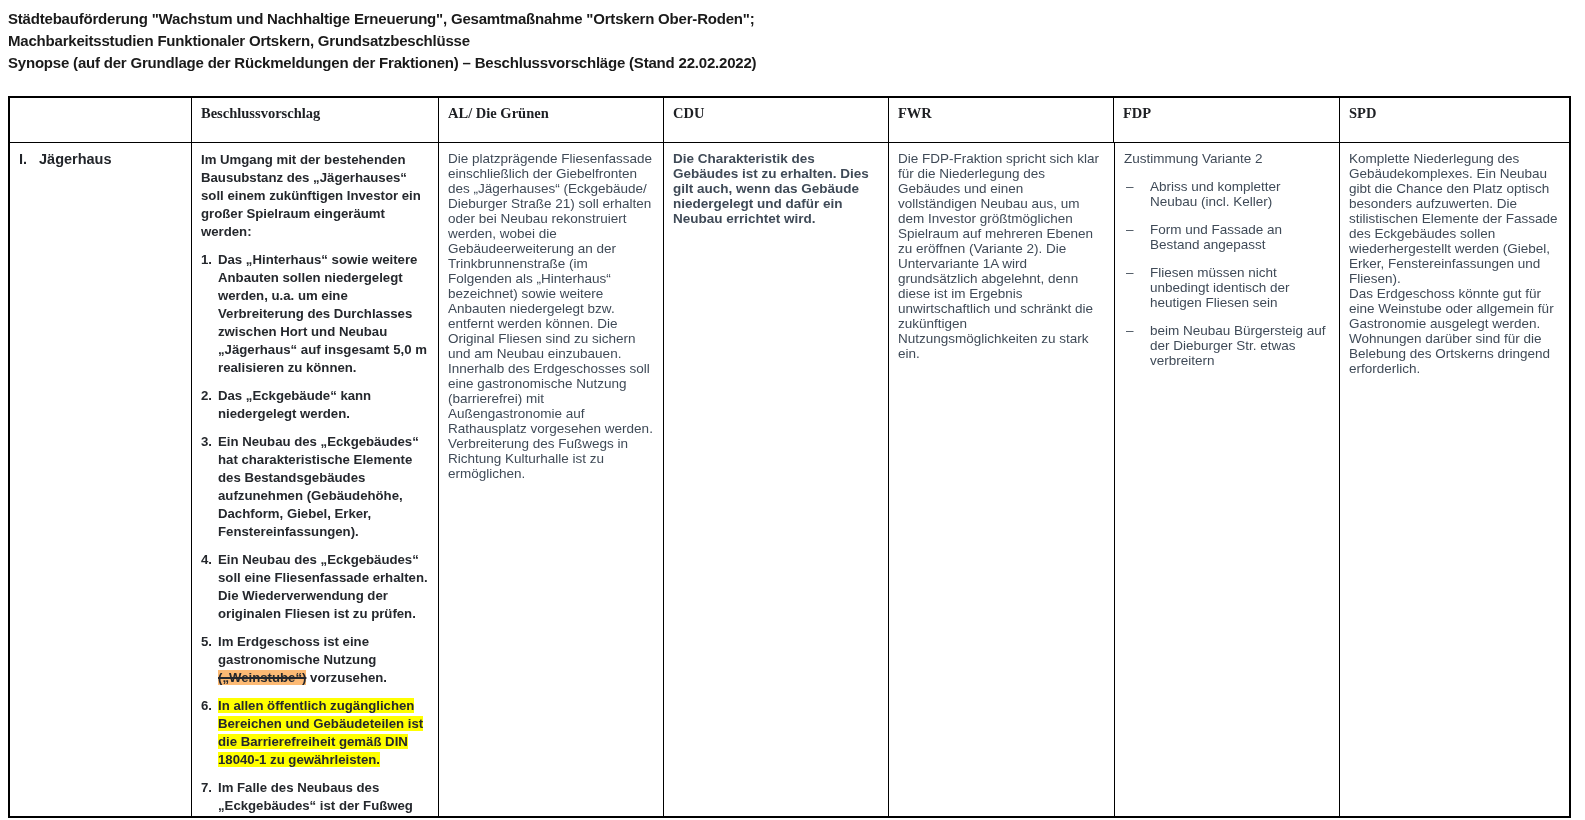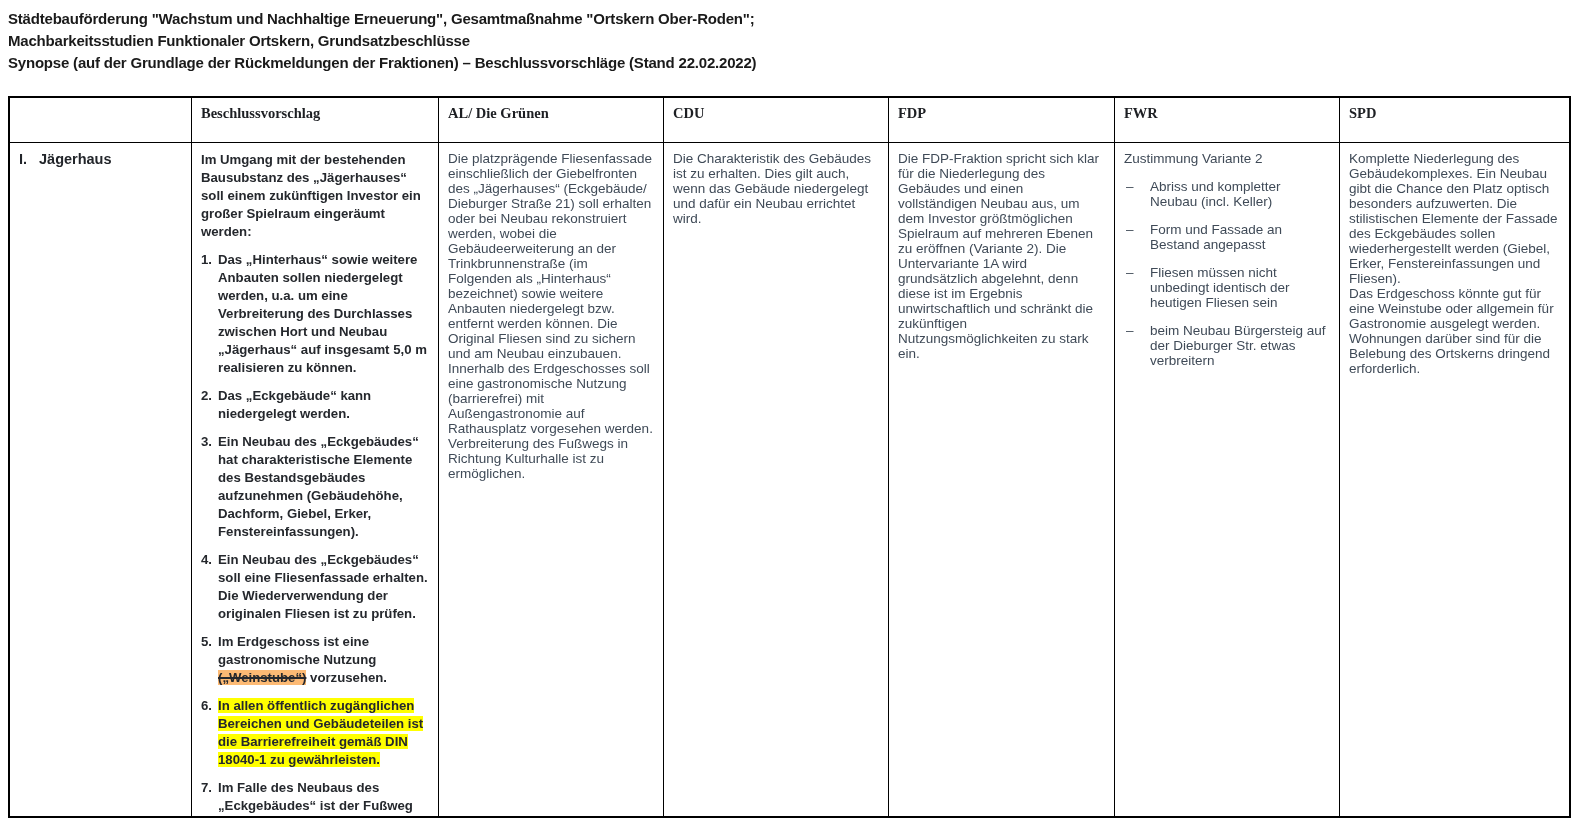--- a/index.html
+++ b/index.html
@@ -19,21 +19,21 @@
     background: #fff;
   }
   .trow { display: flex; width: 100%; }
   .thead { height: 45px; border-bottom: 1px solid #000; flex: none; font-family: Liberation Serif, serif; }
   .tbody { flex: 1; min-height: 0; }
   .cell { border-left: 1px solid #000; padding: 8px 9px 0 9px; overflow: hidden; }
   .cell:first-child { border-left: none; }
   .c0 { width: 181px; flex: none; }
   .c1 { width: 247px; flex: none; }
   .c2 { width: 225px; flex: none; }
-  .c3 { width: 225px; flex: none; }
+  .c3 { width: 225px; flex: none; font-weight: bold; }
   .c4 { width: 226px; flex: none; }
   .c5 { width: 225px; flex: none; }
   .c6 { flex: 1; }
   .th { font-weight: bold; font-size: 14.5px; color: #1d1f23; padding-top: 7px; }
   .body-text { font-size: 13.5px; line-height: 15px; color: #3f4a57; }
   .row-label { display: flex; font-weight: bold; font-size: 14.5px; color: #22252a; }
   .row-label .lblnum { width: 20px; flex: none; }
   
   .bv { font-weight: bold; font-size: 13.2px; line-height: 18px; color: #25282d; }
   .bv .intro { margin-bottom: 0; }
@@ -60,22 +60,22 @@
   <div>Synopse (auf der Grundlage der Rückmeldungen der Fraktionen) – Beschlussvorschläge (Stand 22.02.2022)</div>
 </div>
 
 <div class="synopse-table">
 
   <div class="trow thead">
     <div class="cell c0 th"></div>
     <div class="cell c1 th">Beschlussvorschlag</div>
     <div class="cell c2 th">AL/ Die Grünen</div>
     <div class="cell c3 th">CDU</div>
+    <div class="cell c5 th">FWR</div>
     <div class="cell c4 th">FDP</div>
-    <div class="cell c5 th">FWR</div>
     <div class="cell c6 th">SPD</div>
   </div>
 
   <div class="trow tbody">
 
     <div class="cell c0">
       <div class="row-label">
         <span class="lblnum">I.</span>
         <span>Jägerhaus</span>
       </div>

